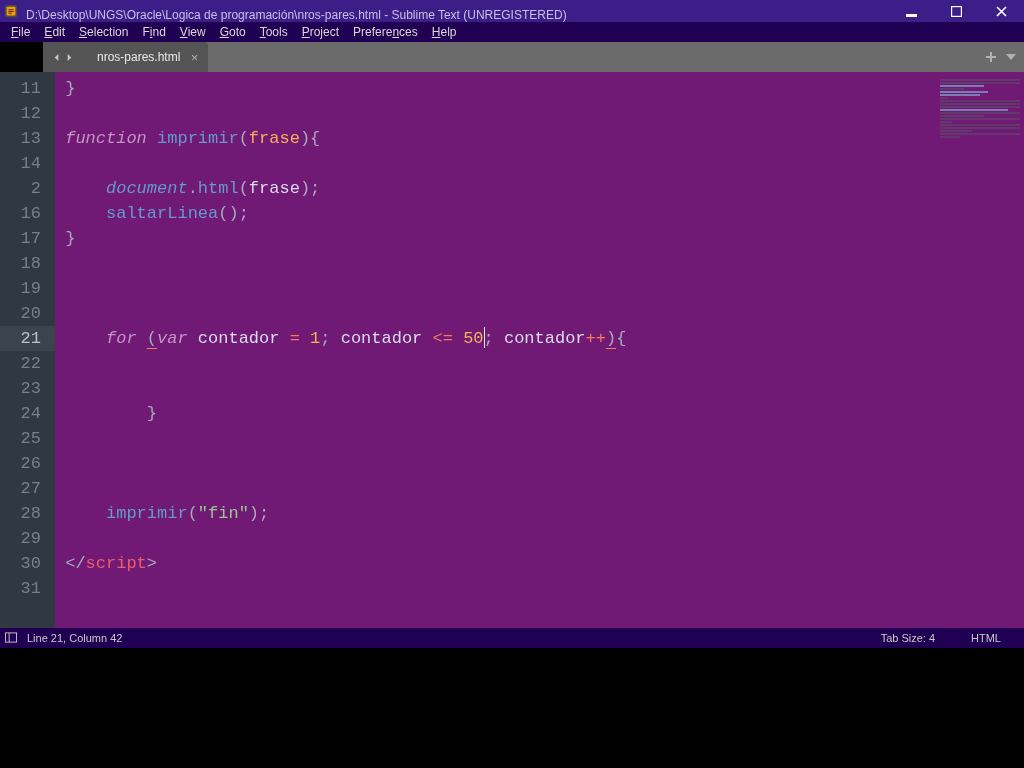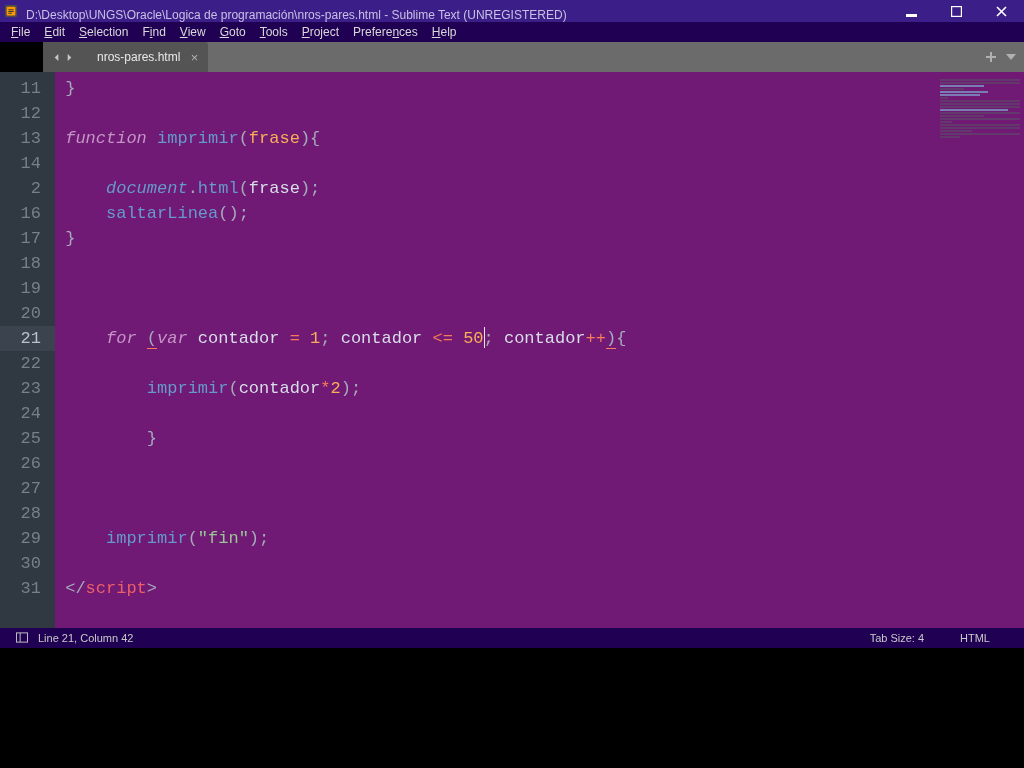--- a/index.html
+++ b/index.html
@@ -50,21 +50,21 @@
   .c-op    { color:#f97b58; }                       
   .c-num   { color:#f9ae58; }                       
   .c-str   { color:#99c794; }                       
   .c-tag   { color:#ec5f67; }                       
   .c-tagp  { color:#a6acb9; }                       
   .caret-wrap { position:relative; display:inline-block; }
   .caret { position:absolute; right:-1px; top:1px; width:1px; height:21px; background:#e6e6e6; }
   .uline { border-bottom:1px solid #f97b58; padding-bottom:0px; text-decoration:none; }
 
   
-  .statusbar { height: 20px; background:#200052; display:flex; align-items:center; color:#c9c9c9; font-size:11px; padding:0 16px; }
+  .statusbar { height: 20px; background:#200052; display:flex; align-items:center; color:#c9c9c9; font-size:11px; padding:0 5px; }
   .statusbar .sb-left { display:flex; align-items:center; gap:10px; }
   .statusbar .sb-icon svg { width:12px; height:11px; stroke:#c9c9c9; fill:none; }
   .statusbar .sb-spacer { flex:1; }
   .statusbar .sb-item { padding: 0 18px; }
 </style>
 </head>
 <body>
 
 <div class="titlebar">
   <div class="app-icon">
@@ -182,21 +182,20 @@
     <div class="line"> <span class="c-kw">function</span> <span class="c-fn">imprimir</span><span class="c-punct">(</span><span class="c-param">frase</span><span class="c-punct">){</span></div>
     <div class="line"></div>
     <div class="line">     <span class="c-obj">document</span><span class="c-punct">.</span><span class="c-fn">html</span><span class="c-punct">(</span><span class="c-ident">frase</span><span class="c-punct">);</span></div>
     <div class="line">     <span class="c-fn">saltarLinea</span><span class="c-punct">();</span></div>
     <div class="line"> <span class="c-punct">}</span></div>
     <div class="line"></div>
     <div class="line"></div>
     <div class="line"></div>
     <div class="line">     <span class="c-kw">for</span> <span class="c-punct uline">(</span><span class="c-kw">var</span> <span class="c-ident">contador</span> <span class="c-op">=</span> <span class="c-num">1</span><span class="c-punct">;</span> <span class="c-ident">contador</span> <span class="c-op">&lt;=</span> <span class="caret-wrap"><span class="c-num">50</span><span class="caret"></span></span><span class="c-punct">;</span> <span class="c-ident">contador</span><span class="c-op">++</span><span class="c-punct uline">)</span><span class="c-punct">{</span></div>
     <div class="line"></div>
-    <div class="line">         <span class="c-fn">imprimir</span><span class="c-punct">(</span><span class="c-ident">contador</span><span class="c-op">*</span><span class="c-num">2</span><span class="c-punct">);</span></div>
     <div class="line"></div>
     <div class="line">         <span class="c-punct">}</span></div>
     <div class="line"></div>
     <div class="line"></div>
     <div class="line"></div>
     <div class="line">     <span class="c-fn">imprimir</span><span class="c-punct">(</span><span class="c-str">"fin"</span><span class="c-punct">);</span></div>
     <div class="line"></div>
     <div class="line"> <span class="c-tagp">&lt;/</span><span class="c-tag">script</span><span class="c-tagp">&gt;</span></div>
 
     <div class="minimap">

